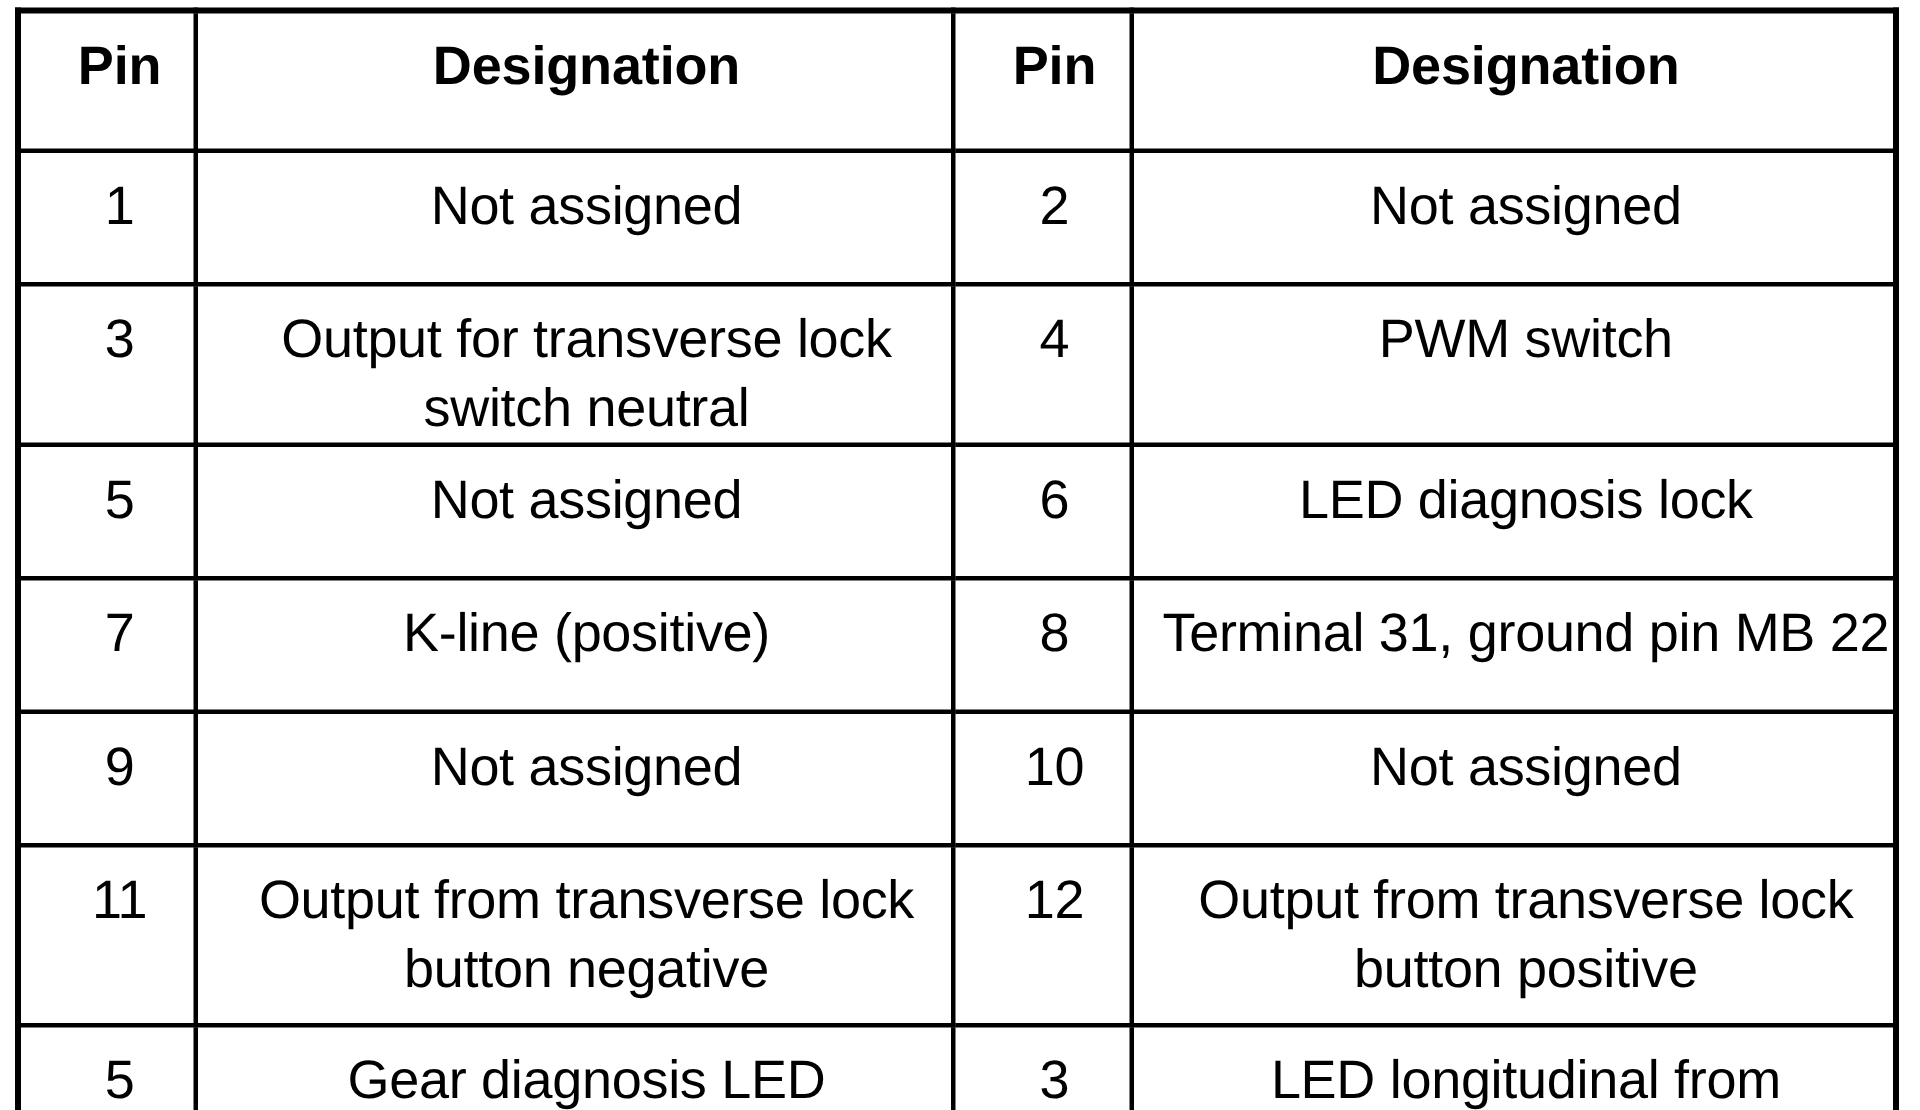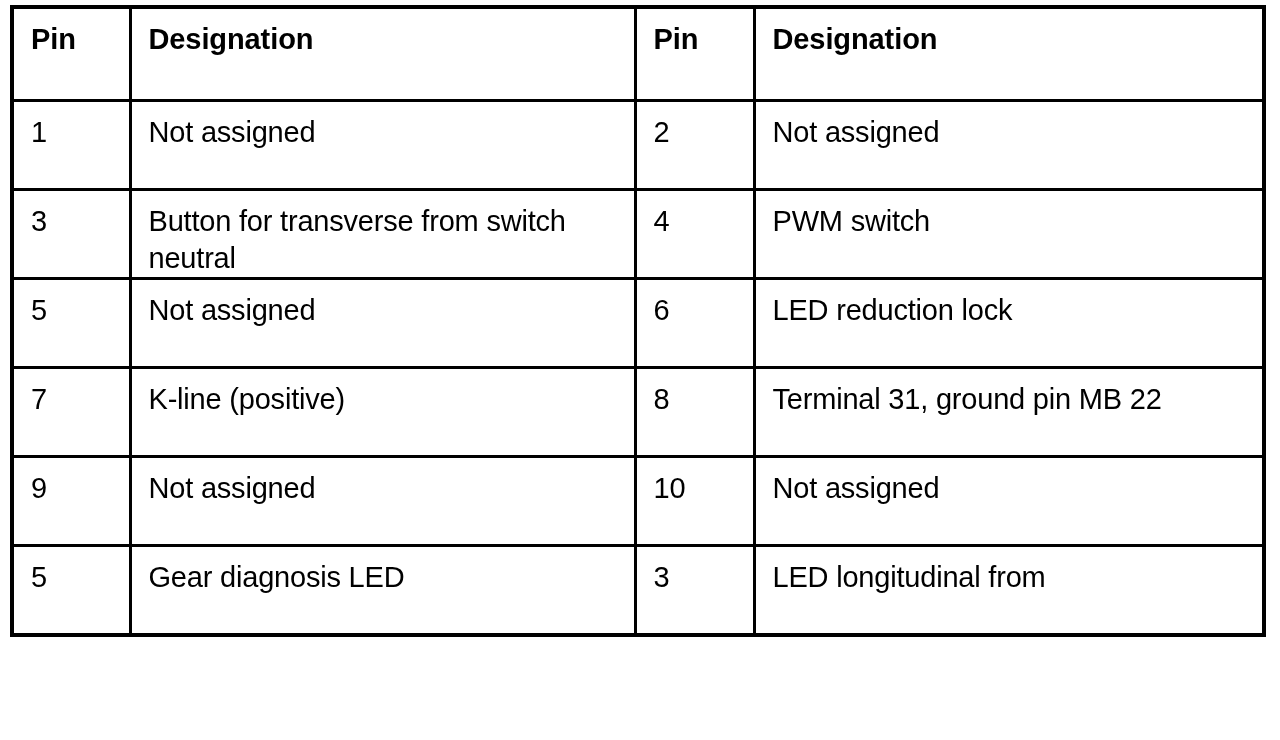--- a/index.html
+++ b/index.html
@@ -26,25 +26,25 @@
     width: 1252px;
     border-collapse: collapse;
     table-layout: fixed;
     background: #ffffff;
   }
   .pin-table td, .pin-table th {
     border: 3px solid #000000;
     background: #ffffff;
     vertical-align: top;
     padding: 12px 0 0 17px;
-    font-size: 29px;
+    font-size: 36px;
     line-height: 1.28;
     font-weight: normal;
     color: #000000;
-    text-align: left;
+    text-align: center;
     font-stretch: condensed;
     letter-spacing: -0.2px;
     white-space: normal;
     overflow: hidden;
   }
   .pin-table th {
     font-weight: bold;
     letter-spacing: -0.1px;
   }
   
@@ -104,41 +104,41 @@
           </td>
           <td>
             <span class="cell-text">Not assigned</span>
           </td>
         </tr>
         <tr class="row-std">
           <td>
             <span class="cell-text">3</span>
           </td>
           <td>
-            <span class="cell-text">Button for transverse from switch neutral</span>
+            <span class="cell-text">Output for transverse lock switch neutral</span>
           </td>
           <td>
             <span class="cell-text">4</span>
           </td>
           <td>
             <span class="cell-text">PWM switch</span>
           </td>
         </tr>
         <tr class="row-std">
           <td>
             <span class="cell-text">5</span>
           </td>
           <td>
             <span class="cell-text">Not assigned</span>
           </td>
           <td>
             <span class="cell-text">6</span>
           </td>
           <td>
-            <span class="cell-text">LED reduction lock</span>
+            <span class="cell-text">LED diagnosis lock</span>
           </td>
         </tr>
         <tr class="row-std">
           <td>
             <span class="cell-text">7</span>
           </td>
           <td>
             <span class="cell-text">K-line (positive)</span>
           </td>
           <td>
@@ -155,20 +155,34 @@
           <td>
             <span class="cell-text">Not assigned</span>
           </td>
           <td>
             <span class="cell-text">10</span>
           </td>
           <td>
             <span class="cell-text">Not assigned</span>
           </td>
         </tr>
+        <tr class="row-tall">
+          <td>
+            <span class="cell-text">11</span>
+          </td>
+          <td>
+            <span class="cell-text">Output from transverse lock button negative</span>
+          </td>
+          <td>
+            <span class="cell-text">12</span>
+          </td>
+          <td>
+            <span class="cell-text">Output from transverse lock button positive</span>
+          </td>
+        </tr>
         <tr class="row-std">
           <td>
             <span class="cell-text">5</span>
           </td>
           <td>
             <span class="cell-text">Gear diagnosis LED</span>
           </td>
           <td>
             <span class="cell-text">3</span>
           </td>

